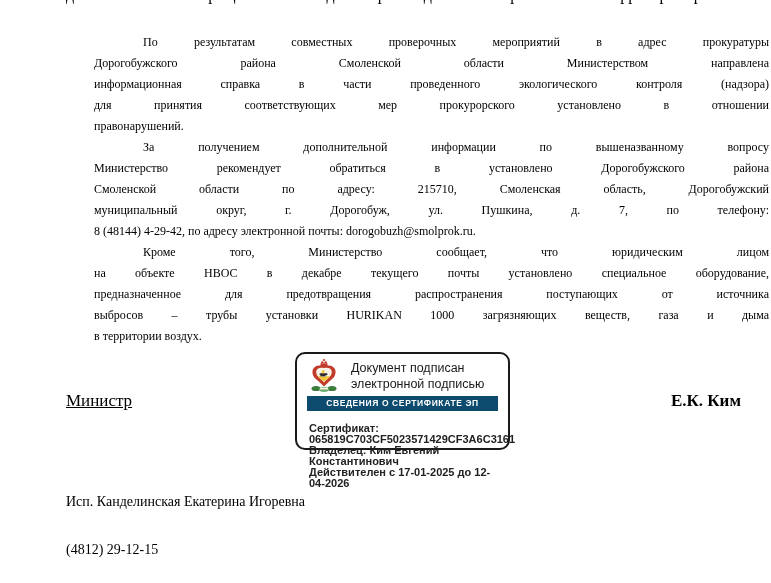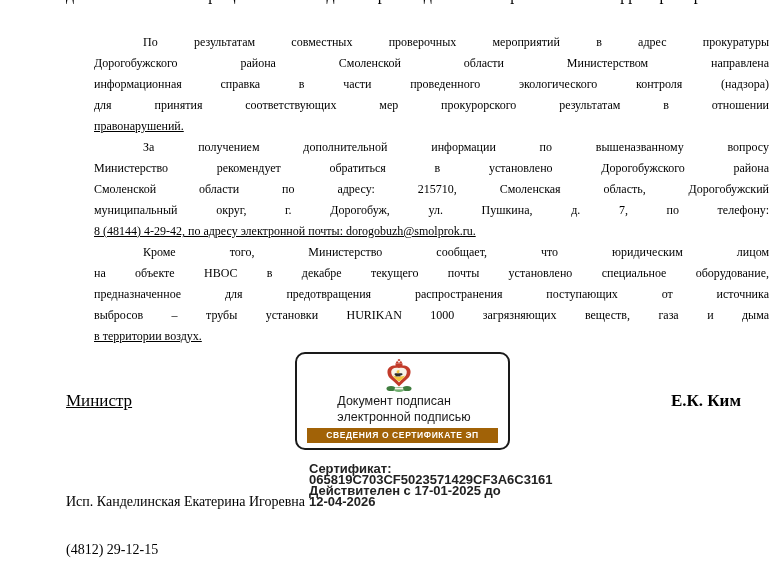--- a/index.html
+++ b/index.html
@@ -21,21 +21,21 @@
     font-size: 16px; line-height: 16px;
     text-align: justify; text-align-last: justify;
     color: #000;
   }
   .textblock {
     position: absolute; left: 66px; top: 32px; width: 675px;
     font-size: 12px; line-height: 21px; margin-left: 28px;
   }
   .jline { text-align: justify; text-align-last: justify; }
   .jline.firstline { text-indent: 49px; }
-  .jline.lastline { text-align-last: left; text-decoration: underline; }
+  .jline.lastline { text-align-last: left; }
 
   .minister {
     position: absolute; left: 66px; top: 391px;
     font-size: 17px;
     text-decoration: underline;
   }
   .sign-name {
     position: absolute; right: 30px; top: 391px;
     font-size: 17px; font-weight: bold; margin-left: 7px;
   }
@@ -44,54 +44,53 @@
     position: absolute; left: 295px; top: 352px;
     width: 211px; height: 94px;
     border: 2px solid #1a1a1a; border-radius: 10px;
     background: #fff;
     font-family: "Liberation Sans", sans-serif;
     box-sizing: content-box;
   }
   .stamp-head {
     display: flex; align-items: center;
     padding: 5px 8px 2px 11px;
-    flex-direction: column;
   }
   .stamp-emblem { width: 32px; height: 34px; flex: 0 0 32px; margin-right: 11px; }
   .stamp-title { font-size: 12.5px; line-height: 16px; color: #1a1a1a; }
   .stamp-banner {
     margin: 1px 10px 0 10px;
-    background: #a16207; color: #fff;
+    background: #0c4a6e; color: #fff;
     font-size: 8.5px; font-weight: bold;
     letter-spacing: 0.6px;
     text-align: center;
     padding: 2px 0 3px 0;
   }
   .stamp-info {
-    padding: 20px 6px 0 12px;
-    font-size: 13px; font-weight: bold; color: #222;
+    padding: 12px 6px 0 12px;
+    font-size: 11px; font-weight: bold; color: #222;
     line-height: 11px;
   }
 
   .executor { position: absolute; left: 66px; top: 494px; font-size: 14px; }
   .phone    { position: absolute; left: 66px; top: 542px; font-size: 14px; }
 </style>
 </head>
 <body>
 
 <div class="clipped-line-wrap">
   <div class="inner">деятельности по обращению с отходами производства и потребления на территории района</div>
 </div>
 
 <div class="textblock">
   <div>
     <div class="jline firstline">По результатам совместных проверочных мероприятий в адрес прокуратуры</div>
     <div class="jline">Дорогобужского района Смоленской области Министерством направлена</div>
     <div class="jline">информационная справка в части проведенного экологического контроля (надзора)</div>
-    <div class="jline">для принятия соответствующих мер прокурорского результатам в отношении</div>
+    <div class="jline">для принятия соответствующих мер прокурорского установлено в отношении</div>
     <div class="jline lastline">правонарушений.</div>
   </div>
   <div>
     <div class="jline firstline">За получением дополнительной информации по вышеназванному вопросу</div>
     <div class="jline">Министерство рекомендует обратиться в установлено Дорогобужского района</div>
     <div class="jline">Смоленской области по адресу: 215710, Смоленская область, Дорогобужский</div>
     <div class="jline">муниципальный округ, г. Дорогобуж, ул. Пушкина, д. 7, по телефону:</div>
     <div class="jline lastline">8 (48144) 4-29-42, по адресу электронной почты: dorogobuzh@smolprok.ru.</div>
   </div>
   <div>
@@ -135,18 +134,19 @@
       </svg>
     </span>
     <span class="stamp-title">
       <div>Документ подписан</div>
       <div>электронной подписью</div>
     </span>
   </div>
   <div class="stamp-banner">СВЕДЕНИЯ О СЕРТИФИКАТЕ ЭП</div>
   <div class="stamp-info">
     <div>Сертификат: 065819C703CF5023571429CF3A6C3161</div>
+    <div>Владелец: Ким Евгений Константинович</div>
     <div>Действителен с 17-01-2025 до 12-04-2026</div>
   </div>
 </div>
 
 <div class="executor">Исп. Канделинская Екатерина Игоревна</div>
 <div class="phone">(4812) 29-12-15</div>
 
 </body></html>

